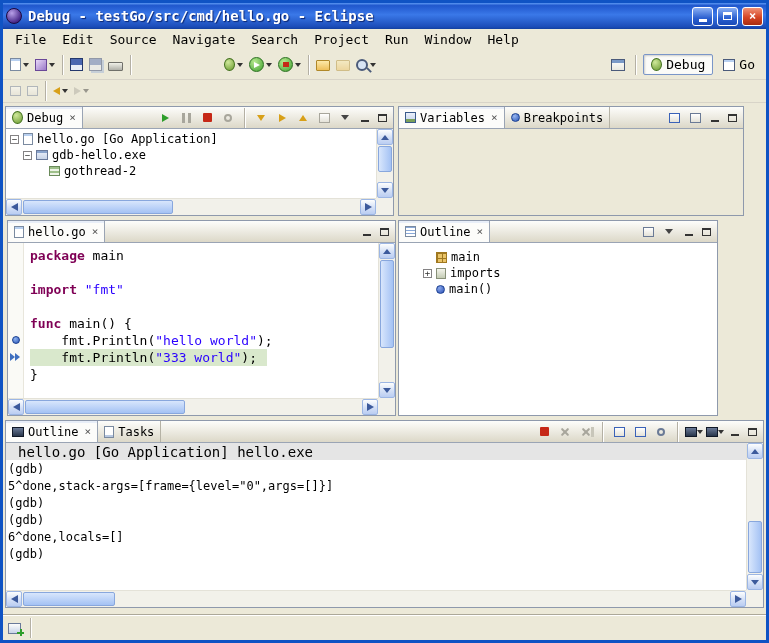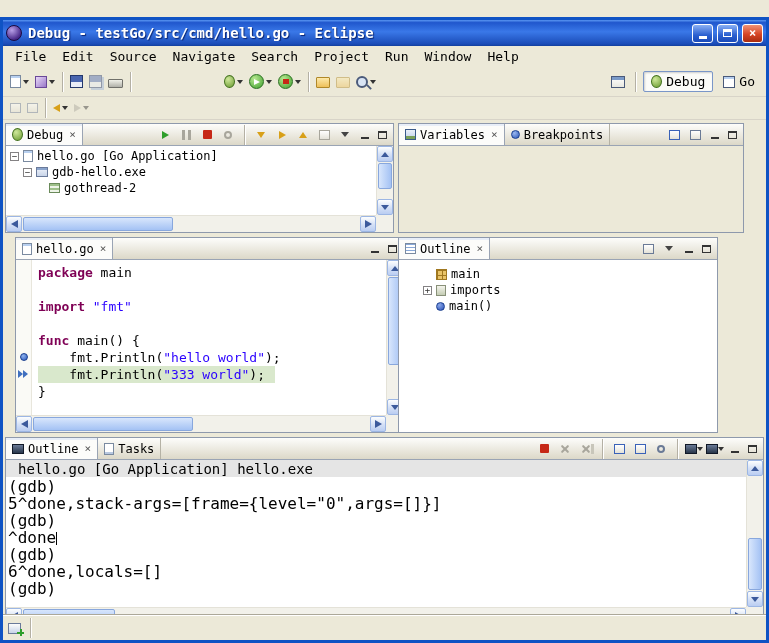--- a/index.html
+++ b/index.html
@@ -1,20 +1,20 @@
 <!DOCTYPE html>
 <html style="--kw: #7f0055; --str: #2a00ff; --hl: #d9e8cc;"><head>
 <meta charset="utf-8">
 <style>
   * { box-sizing: border-box; margin:0; padding:0; }
   html,body { width:769px; height:643px; overflow:hidden; }
   body { font-family:"DejaVu Sans Mono", monospace; font-size:12px; background:#ece9d8; color:#000; }
   :root { --kw:#7f0055; --str:#2a00ff; --hl:#d9e8cc; }
 
-  .window { position:absolute; inset:0; border:3px solid #0f53c4; background:#ece9d8;margin-top:17px; }
+  .window { position:absolute; inset:0; border:3px solid #0f53c4; background:#ece9d8; }
 
   
   .titlebar { height:26px; display:flex; align-items:center; gap:4px; padding:0 3px;
     background:linear-gradient(180deg,#5a96f2 0%,#2057cd 10%,#3a78e8 45%,#1b4cb8 92%,#123f9e 100%); }
   .app-icon { width:16px; height:16px; border-radius:50%; flex:none;
     background:radial-gradient(circle at 35% 30%,#b8a0e8,#4a2a8a 70%,#2a1060); border:1px solid #1a0a40; }
   .title-text { flex:1; color:#fff; font-weight:bold; font-size:14px; white-space:nowrap; overflow:hidden;
     text-shadow:1px 1px 1px #0a2470; padding-left:2px; }
   .win-btn { width:21px; height:19px; border:1px solid #fff; border-radius:3px; flex:none;
     display:flex; align-items:center; justify-content:center; color:#fff; font-size:12px; font-weight:bold; }
@@ -121,21 +121,21 @@
   .code-line { height:17px; line-height:17px; white-space:pre; font-size:13px; }
   .code-text { display:inline-block; }
   .code-text.hl { background:var(--hl); padding-right:10px; }
   .tok-kw { color:var(--kw); font-weight:bold; }
   .tok-str { color:var(--str); }
   .tok-pl { color:#000; }
 
   
   .console-header { position:absolute; left:0; right:17px; top:0; height:17px; padding:1px 12px; font-size:14px; white-space:nowrap; background:#e5e5e5; }
   .console-lines { position:absolute; left:2px; right:17px; top:18px; bottom:17px; overflow:hidden; }
-  .cline { height:17px; line-height:17px; white-space:pre; font-size:16px; }
+  .cline { height:17px; line-height:17px; white-space:pre; font-size:12px; }
   .caret { display:inline-block; width:1px; height:13px; background:#000; vertical-align:-2px; }
 
   
   .sbv { position:absolute; top:0; right:0; bottom:17px; width:17px; background:#f2f1ea; border-left:1px solid #e4e2d8; }
   .sbh { position:absolute; left:0; right:17px; bottom:0; height:17px; background:#f2f1ea; border-top:1px solid #e4e2d8; }
   .sb-btn { position:absolute; width:16px; height:16px; display:flex; align-items:center; justify-content:center;
     background:linear-gradient(180deg,#fdfefe,#d4e0f6 55%,#bacdf2); border:1px solid #9cb6e4; border-radius:2px; color:#3c5a9c; }
   .sbv .sb-btn { left:0; } .sbv .up { top:0; } .sbv .dn { bottom:0; }
   .sbh .sb-btn { top:0; } .sbh .lf { left:0; } .sbh .rt { right:0; }
   .sb-btn .tri-u,.sb-btn .tri-dn { border-bottom-width:5px; border-top-width:5px; }
@@ -370,21 +370,21 @@
         <div class="mm">
             <span class="glyph-minv"></span>
           </div>
         <div class="mm">
             <span class="glyph-maxv"></span>
           </div>
       </div>
     </div>
   </div>
 
-  <div class="view" style="left:12px;top:217px;width:389px;height:196px">
+  <div class="view" style="left:4px;top:217px;width:389px;height:196px">
     <div class="view-tabs">
       <div class="vtab active">
         <span class="tab-icon gofile"></span>
         <span>hello.go</span>
         <span class="tab-close">×</span>
       </div>
       <div class="tab-toolbar">
         <div class="mm">
             <span class="glyph-minv"></span>
           </div>
@@ -522,21 +522,20 @@
             <span class="glyph-maxv"></span>
           </div>
       </div>
     </div>
     <div class="view-body">
       <div class="console-header">hello.go [Go Application] hello.exe</div>
       <div class="console-lines">
           <div class="cline">(gdb)</div>
           <div class="cline">5^done,stack-args=[frame={level="0",args=[]}]</div>
           <div class="cline">(gdb)</div>
-          <div class="cline">^done<span class="caret"></span></div>
           <div class="cline">(gdb)</div>
           <div class="cline">6^done,locals=[]</div>
           <div class="cline">(gdb)</div>
         </div>
       <div class="sbv" style="top:0">
         <div class="sb-btn up">
             <span class="tri-u"></span>
           </div>
         <div class="sb-thumbv" style="bottom:17px;height:52px"></div>
         <div class="sb-btn dn">

